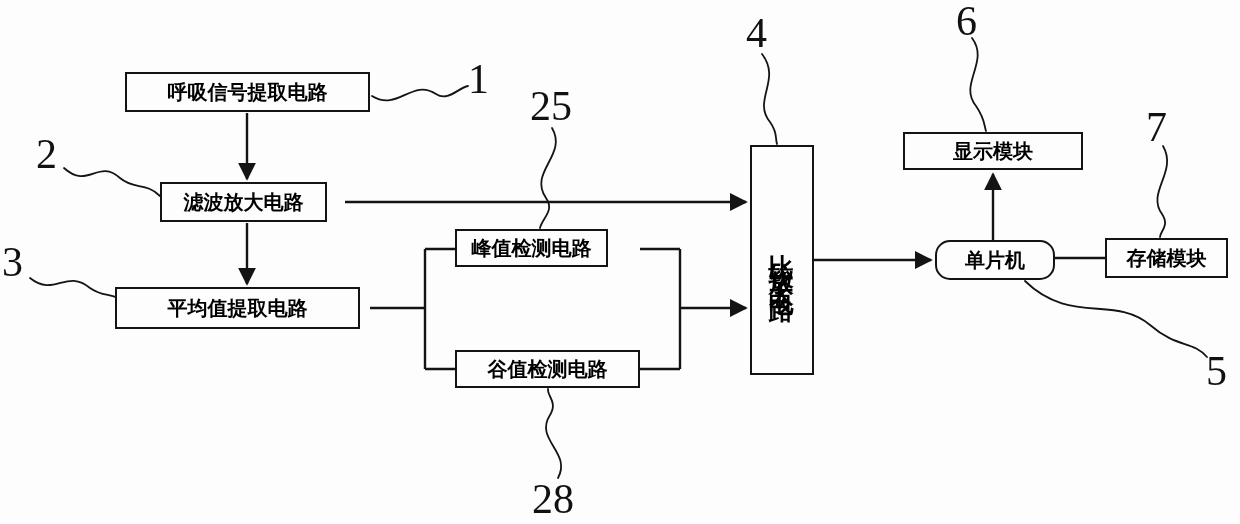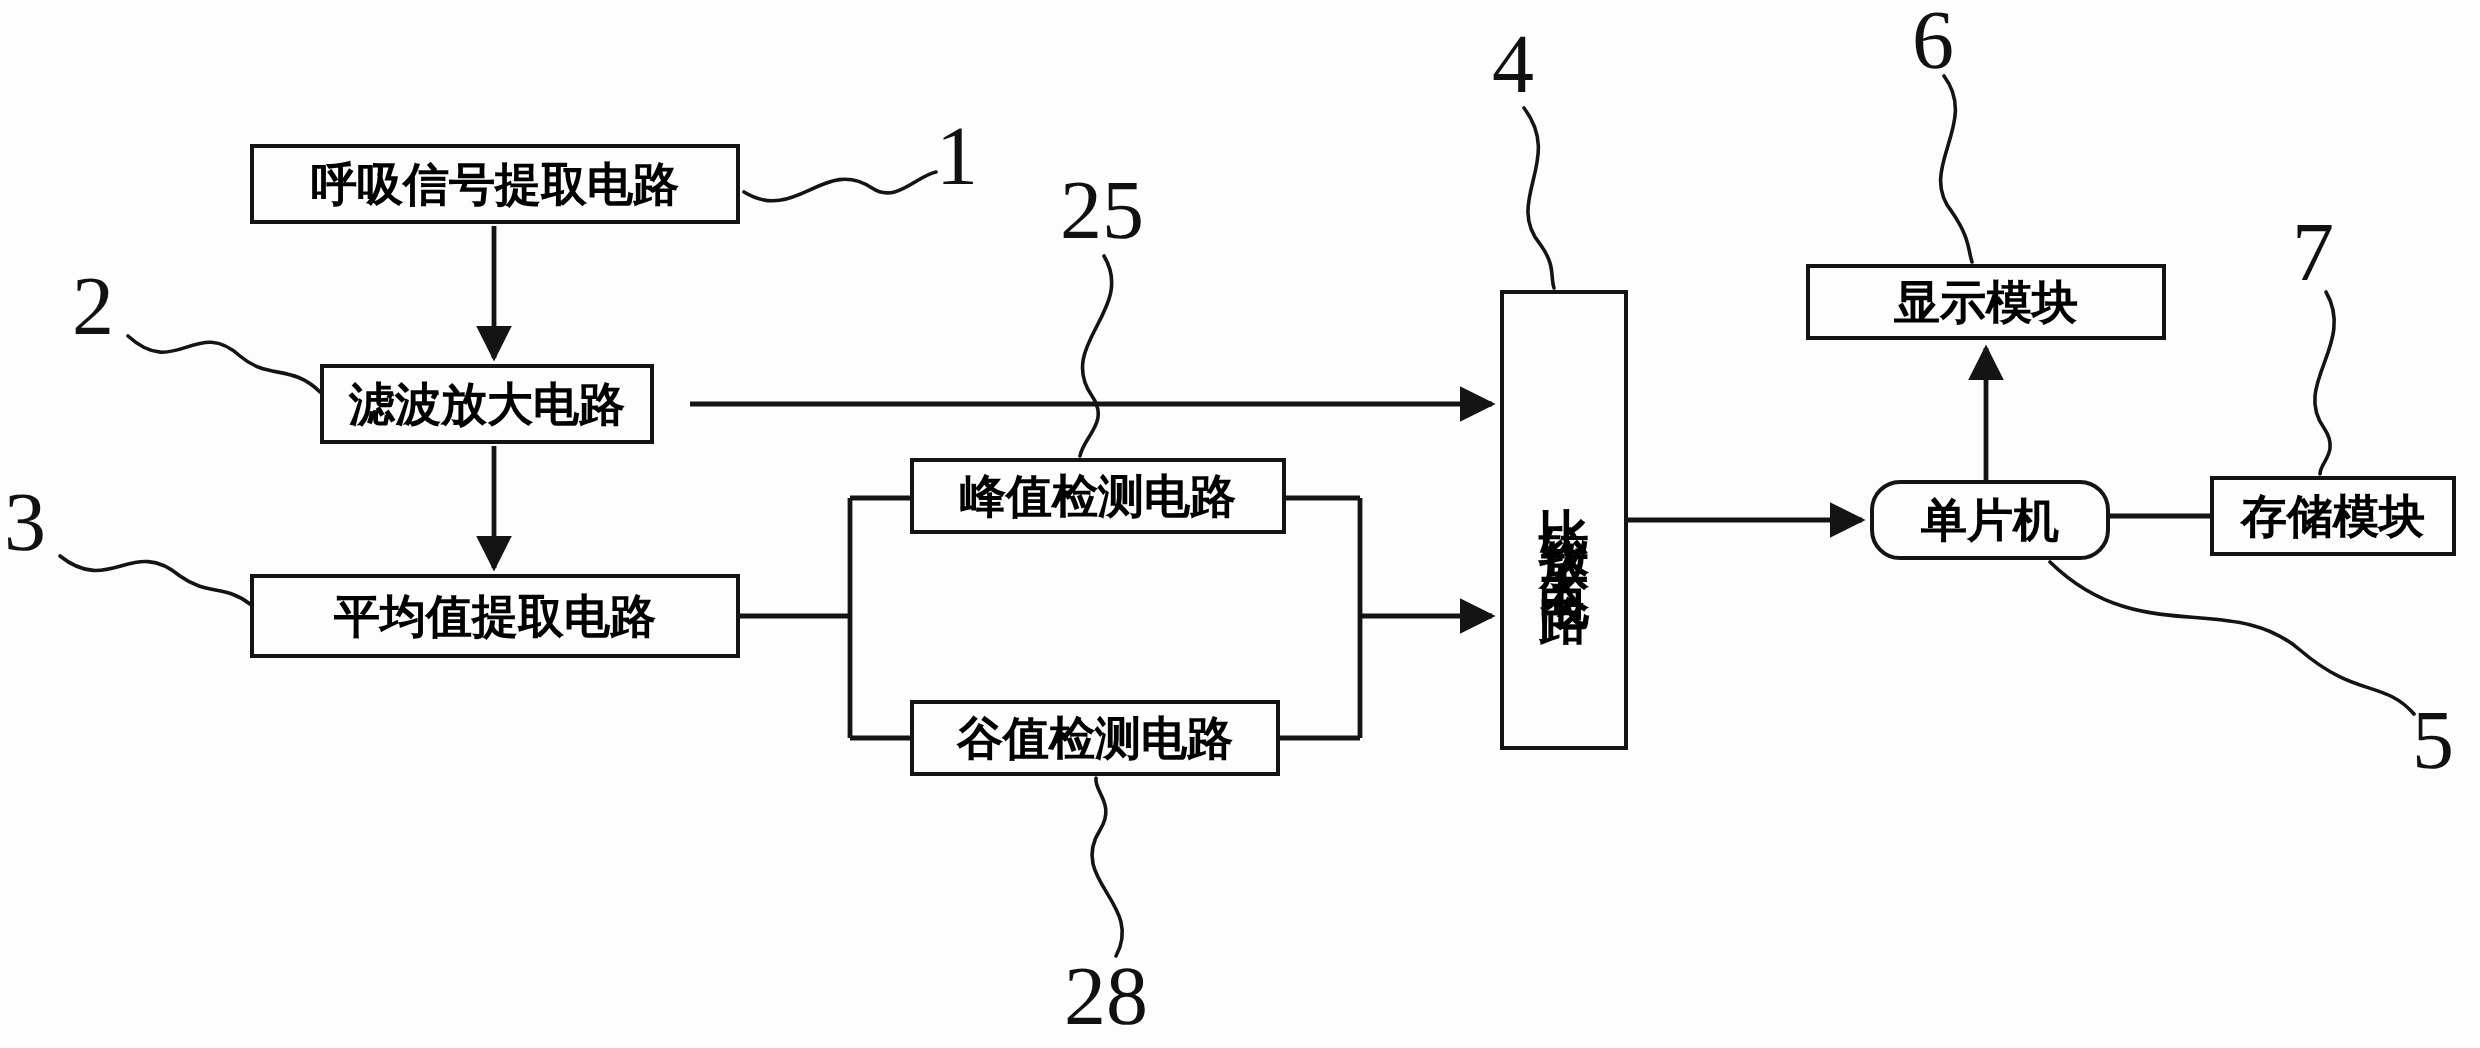--- a/index.html
+++ b/index.html
@@ -9,21 +9,21 @@
     background:#fdfdfd;
     font-family:"Liberation Sans", sans-serif;
     overflow:hidden;
   }
   .wires{position:absolute;left:0;top:0;width:1240px;height:524px;}
   .box{
     position:absolute;
     border:2px solid #141414;
     background:#fdfdfd;
     display:flex;align-items:center;justify-content:center;
-    font-weight:bold;font-size:23px;color:#000;
+    font-weight:bold;font-size:20px;color:#000;
     white-space:nowrap;box-sizing:border-box;
     z-index:2;
   }
   .vbox{
     writing-mode:vertical-rl;
     text-orientation:upright;
     letter-spacing:9px;
     font-size:25px;
   }
   .ref{
@@ -67,23 +67,23 @@
       <path d="M1025,281 C1070,325 1115,295 1150,325 C1178,349 1192,340 1207,357"></path>
       <path d="M972,38 C990,62 958,84 976,106 C985,119 984,125 986,131"></path>
       <path d="M1163,146 C1178,172 1146,192 1162,214 C1170,226 1160,231 1160,237"></path>
     </g>
   </svg>
 
   <div class="box" style="left:125px;top:72px;width:245px;height:40px;">呼吸信号提取电路</div>
 
   <div class="box" style="left:160px;top:182px;width:167px;height:40px;">滤波放大电路</div>
 
-  <div class="box" style="left:125px;top:287px;width:245px;height:42px;">平均值提取电路</div>
+  <div class="box" style="left:115px;top:287px;width:245px;height:42px;">平均值提取电路</div>
 
-  <div class="box" style="left:455px;top:229px;width:188px;height:38px;">峰值检测电路</div>
+  <div class="box" style="left:455px;top:229px;width:153px;height:38px;">峰值检测电路</div>
 
   <div class="box" style="left:455px;top:350px;width:185px;height:38px;">谷值检测电路</div>
 
   <div class="box vbox" style="left:750px;top:145px;width:64px;height:230px;">比较放大电路</div>
 
   <div class="box" style="left:935px;top:240px;width:120px;height:40px;border-radius:15px;">单片机</div>
 
   <div class="box" style="left:903px;top:132px;width:180px;height:38px;">显示模块</div>
 
   <div class="box" style="left:1105px;top:238px;width:123px;height:40px;">存储模块</div>

